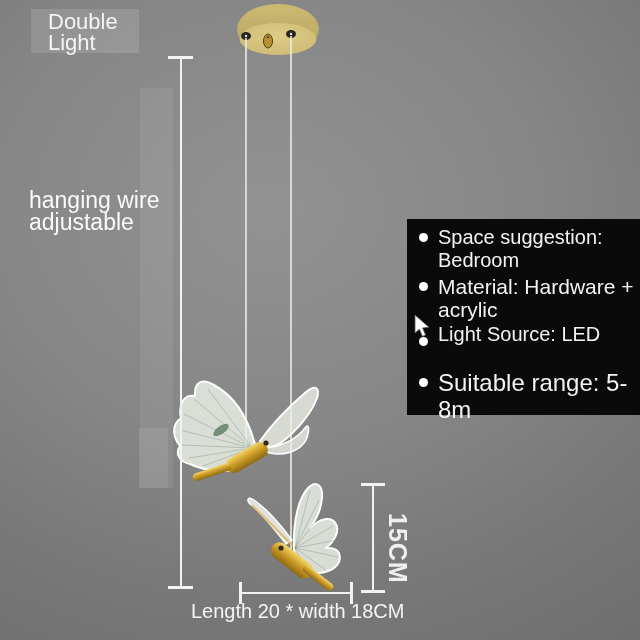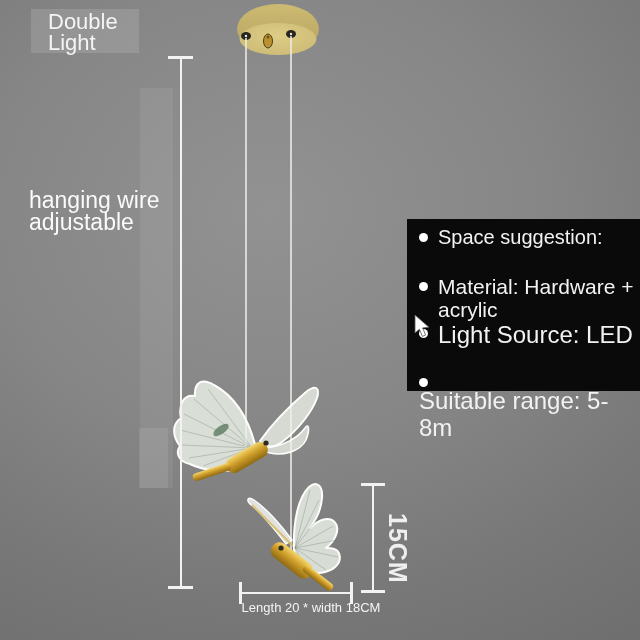--- a/index.html
+++ b/index.html
@@ -24,33 +24,33 @@
   .v-cap-top{left:168px;top:56px;width:25px;height:3px;}
   .v-cap-bot{left:168px;top:586px;width:25px;height:3px;}
   .h15-line{left:372px;top:484px;width:2px;height:108px;}
   .h15-cap-top{left:361px;top:483px;width:24px;height:3px;}
   .h15-cap-bot{left:361px;top:590px;width:24px;height:3px;}
   .h15-label{left:363px;top:535px;width:70px;height:26px;transform:rotate(90deg);
              color:#efefef;font-size:25px;font-weight:bold;letter-spacing:1px;text-align:center;line-height:26px;}
   .w-line{left:240px;top:592px;width:112px;height:2px;}
   .w-cap-l{left:239px;top:582px;width:3px;height:22px;}
   .w-cap-r{left:350px;top:582px;width:3px;height:22px;}
-  .w-label{left:191px;top:600px;width:240px;text-align:center;color:#f4f4f4;font-size:13px;}
+  .w-label{left:191px;top:600px;width:240px;text-align:left;color:#f4f4f4;font-size:20px;}
   
-  .panel{left:407px;top:219px;width:233px;height:172px;background:#0a0a0a;color:#f2f2f2;}
+  .panel{left:407px;top:219px;width:233px;height:196px;background:#0a0a0a;color:#f2f2f2;}
   .sp-item{position:absolute;left:12px;display:flex;align-items:flex-start;}
   .bullet{width:9px;min-width:9px;border-radius:50%;background:#ffffff;color:transparent;
           overflow:hidden;margin-right:10px;}
   .sp0{top:7px;font-size:20px;line-height:23px;}
   .sp0 .bullet{height:9px;margin-top:7px;}
   .sp1{top:56px;font-size:21px;line-height:23px;}
   .sp1 .bullet{height:9px;margin-top:7px;}
-  .sp2{top:104px;font-size:24px;line-height:23px;}
+  .sp2{top:104px;font-size:20px;line-height:23px;align-items:flex-end;}
   .sp2 .bullet{height:9px;margin-top:6px;}
-  .sp3{top:150px;font-size:24px;line-height:27px;flex-direction:column;}
+  .sp3{top:150px;font-size:24px;line-height:27px;}
   .sp3 .bullet{height:9px;margin-top:9px;}
   .lamp-svg{left:0;top:0;pointer-events:none;}
   .cursor{left:413px;top:314px;}
 </style>
 </head>
 <body>
 
 <div class="abs wall-band"></div>
 <div class="abs wall-band-inner"></div>
 
@@ -167,20 +167,21 @@
 <div class="abs wire-note">
   <div>hanging wire</div>
   <div>adjustable</div>
 </div>
 
 <div class="abs panel">
   <div class="sp-item sp0">
     <span class="bullet"></span>
     <span>
       <div>Space suggestion:</div>
+      <div>Bedroom</div>
     </span>
   </div>
   <div class="sp-item sp1">
     <span class="bullet"></span>
     <span>Material: Hardware + acrylic</span>
   </div>
   <div class="sp-item sp2">
     <span class="bullet"></span>
     <span>Light Source: LED</span>
   </div>

